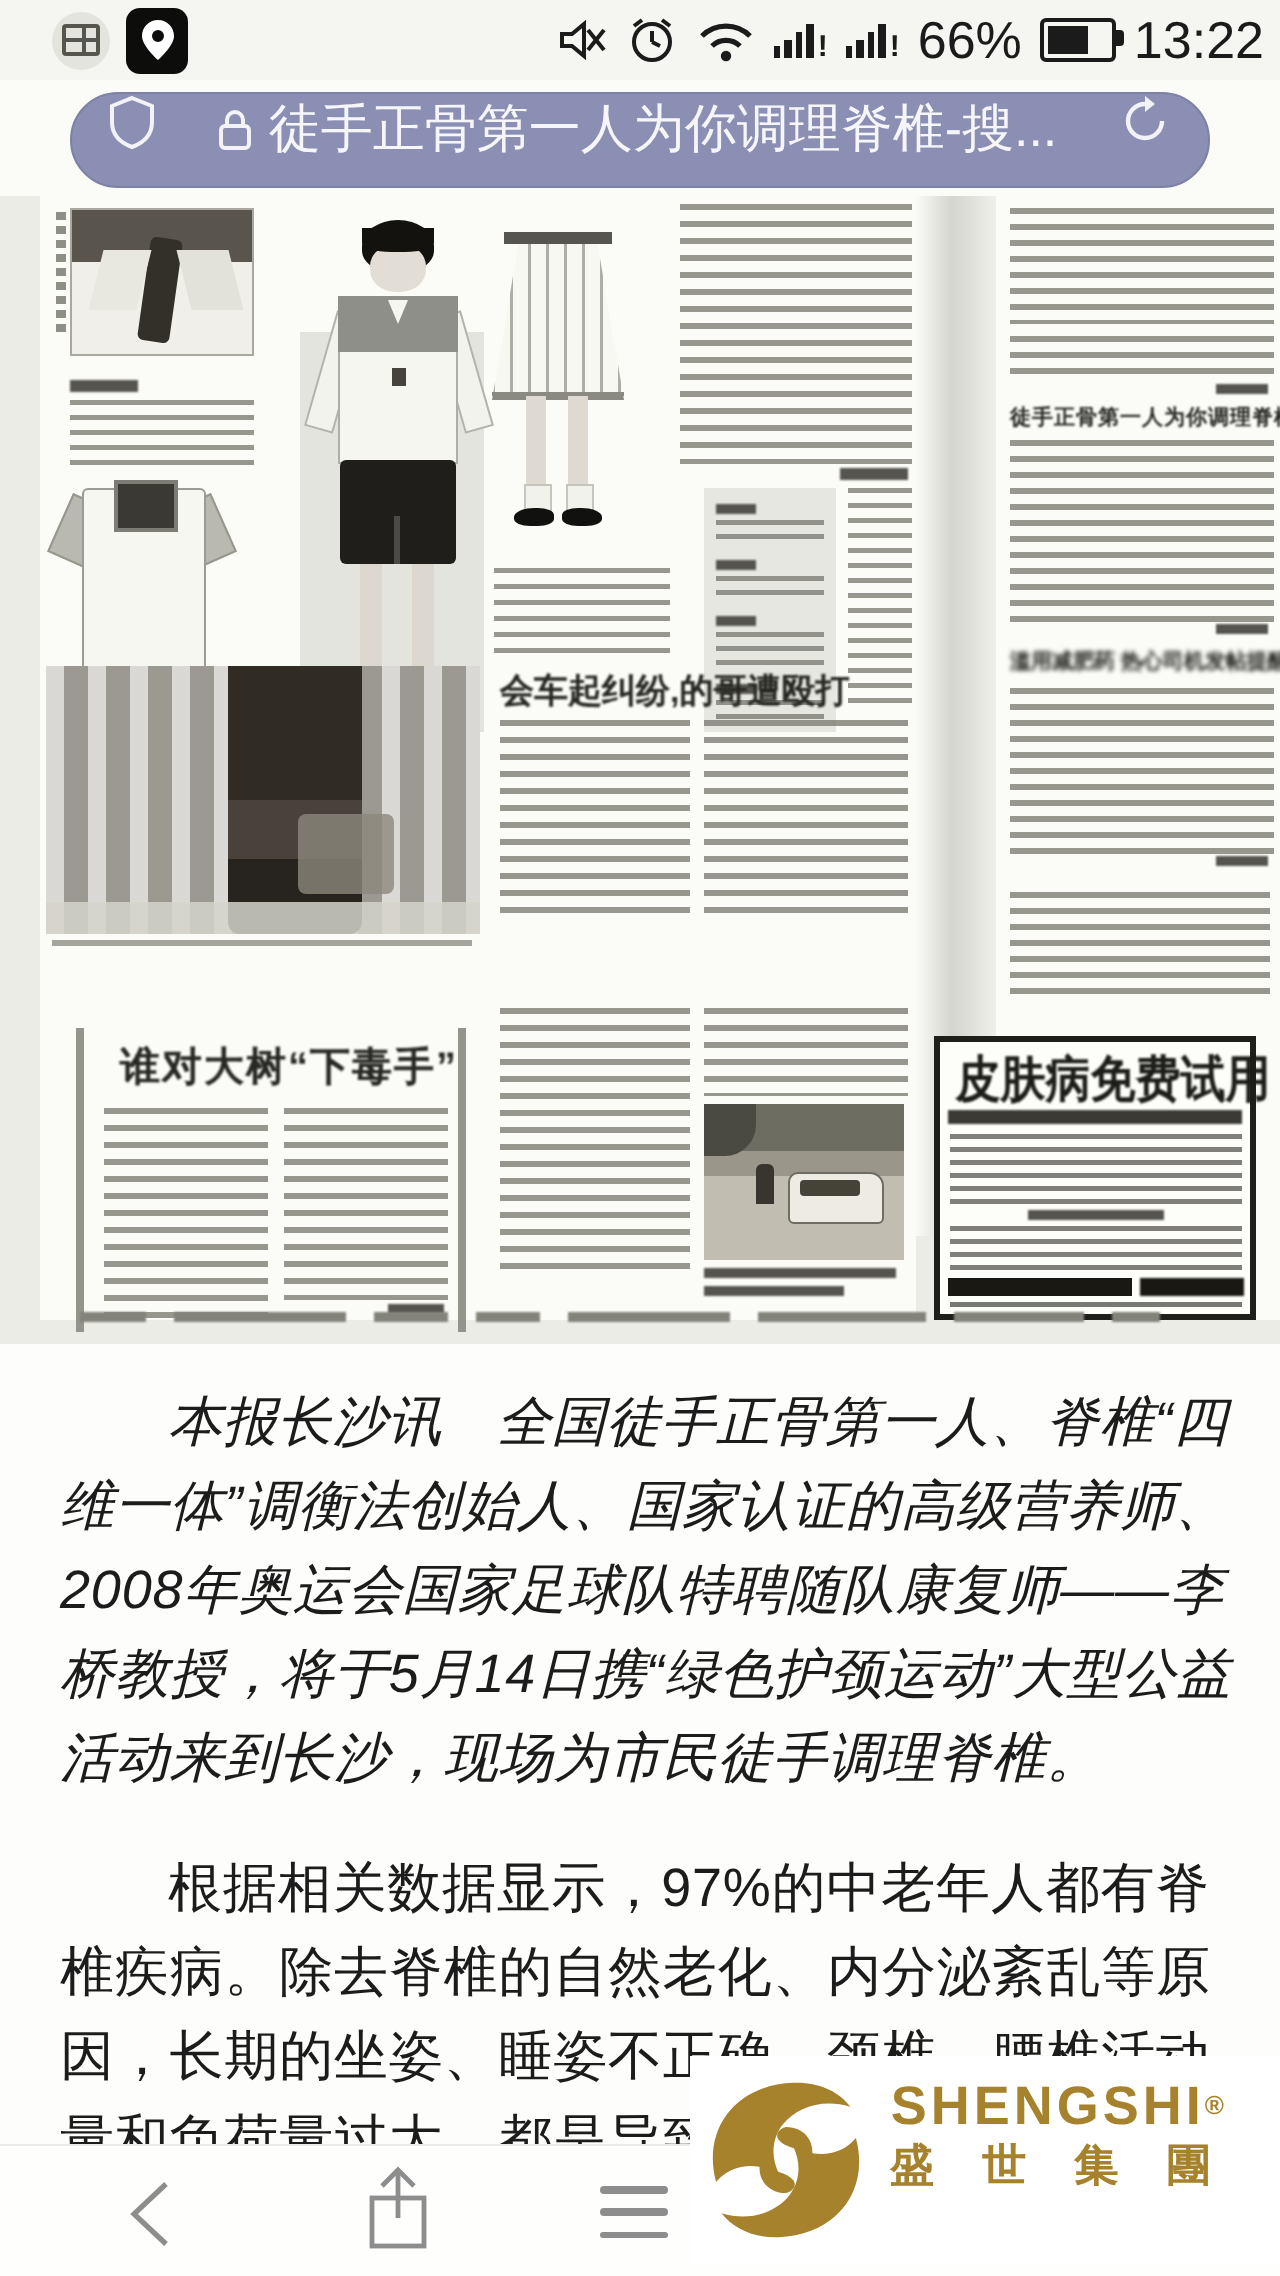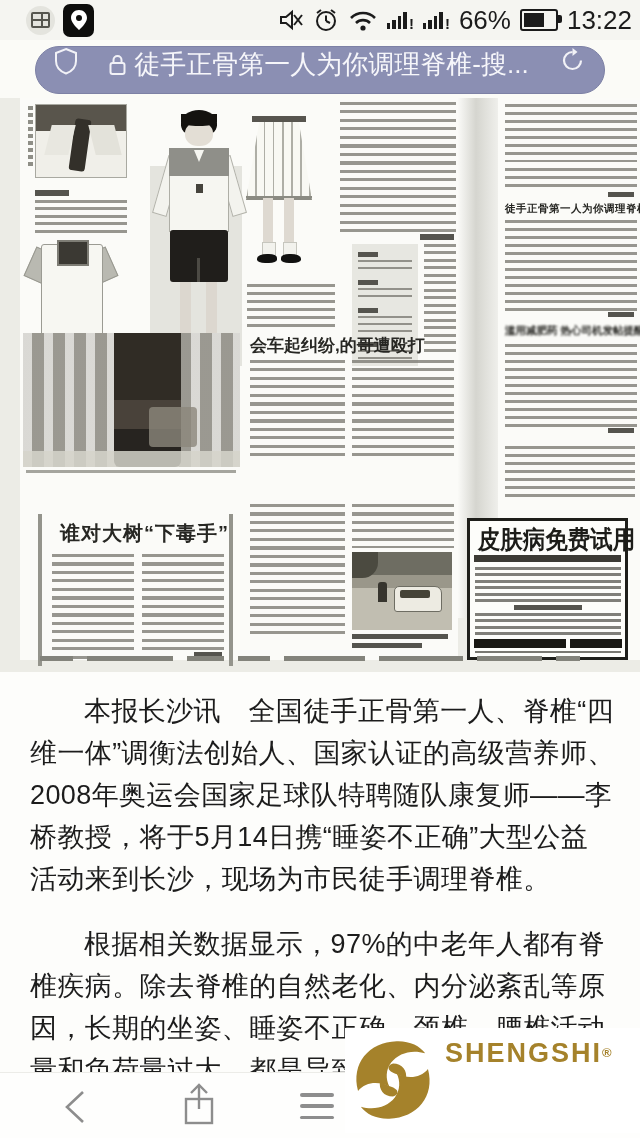--- a/index.html
+++ b/index.html
@@ -290,25 +290,25 @@
         <i style="background:#83837b;width:92px;"></i>
         <i style="background:#83837b;width:40px;"></i>
         <i style="background:#83837b;width:34px;"></i>
         <i style="background:#83837b;width:88px;"></i>
         <i style="background:#83837b;width:90px;"></i>
         <i style="background:#83837b;width:70px;"></i>
         <i style="background:#83837b;width:26px;"></i>
     </div>
   </div>
 
-  <div class="abs article" style="left:30px;top:690px;width:600px;">
+  <div class="abs article" style="left:30px;top:690px;width:600px;font-style:italic;">
     <div class="indent">本报长沙讯　全国徒手正骨第一人、脊椎“四</div>
     <div>维一体”调衡法创始人、国家认证的高级营养师、</div>
     <div>2008年奥运会国家足球队特聘随队康复师——李</div>
-    <div>桥教授，将于5月14日携“睡姿不正确”大型公益</div>
+    <div>桥教授，将于5月14日携“绿色护颈运动”大型公益</div>
     <div>活动来到长沙，现场为市民徒手调理脊椎。</div>
   </div>
   <div class="abs article" style="left:30px;top:923px;width:600px;">
     <div class="indent">根据相关数据显示，97%的中老年人都有脊</div>
     <div>椎疾病。除去脊椎的自然老化、内分泌紊乱等原</div>
     <div>因，长期的坐姿、睡姿不正确、颈椎、腰椎活动</div>
     <div>量和负荷量过大，都是导致脊椎疾病的原因。</div>
   </div>
 
   <div class="abs navbar">
@@ -331,16 +331,17 @@
     <svg class="abs" style="left:2px;top:6px;" width="92" height="92" viewBox="0 0 100 100">
       <g fill="#A5822B">
         <path d="M12,62 C4,32 24,9 54,8 C68,7.5 79,13 85,21 C70,16.5 56,21 48,31 C42,39 42,49 46,57 C34,51 20,52 12,62 Z"></path>
         <path d="M88,38 C96,68 76,91 46,92 C32,92.5 21,87 15,79 C30,83.5 44,79 52,69 C58,61 58,51 54,43 C66,49 80,48 88,38 Z"></path>
         <path d="M50,32 C60,32 66,40 64,49 C58,43 50,44 46,39 C44,36 46,33 50,32 Z"></path>
         <path d="M50,68 C40,68 34,60 36,51 C42,57 50,56 54,61 C56,64 54,67 50,68 Z"></path>
       </g>
     </svg>
     <div class="wm-text">
       <div class="wm-l1"><span>SHENGSHI</span><span class="wm-reg">®</span></div>
+      <div class="wm-l3">盛 世 集 團</div>
     </div>
   </div>
 
 </div>
 
 </body></html>

